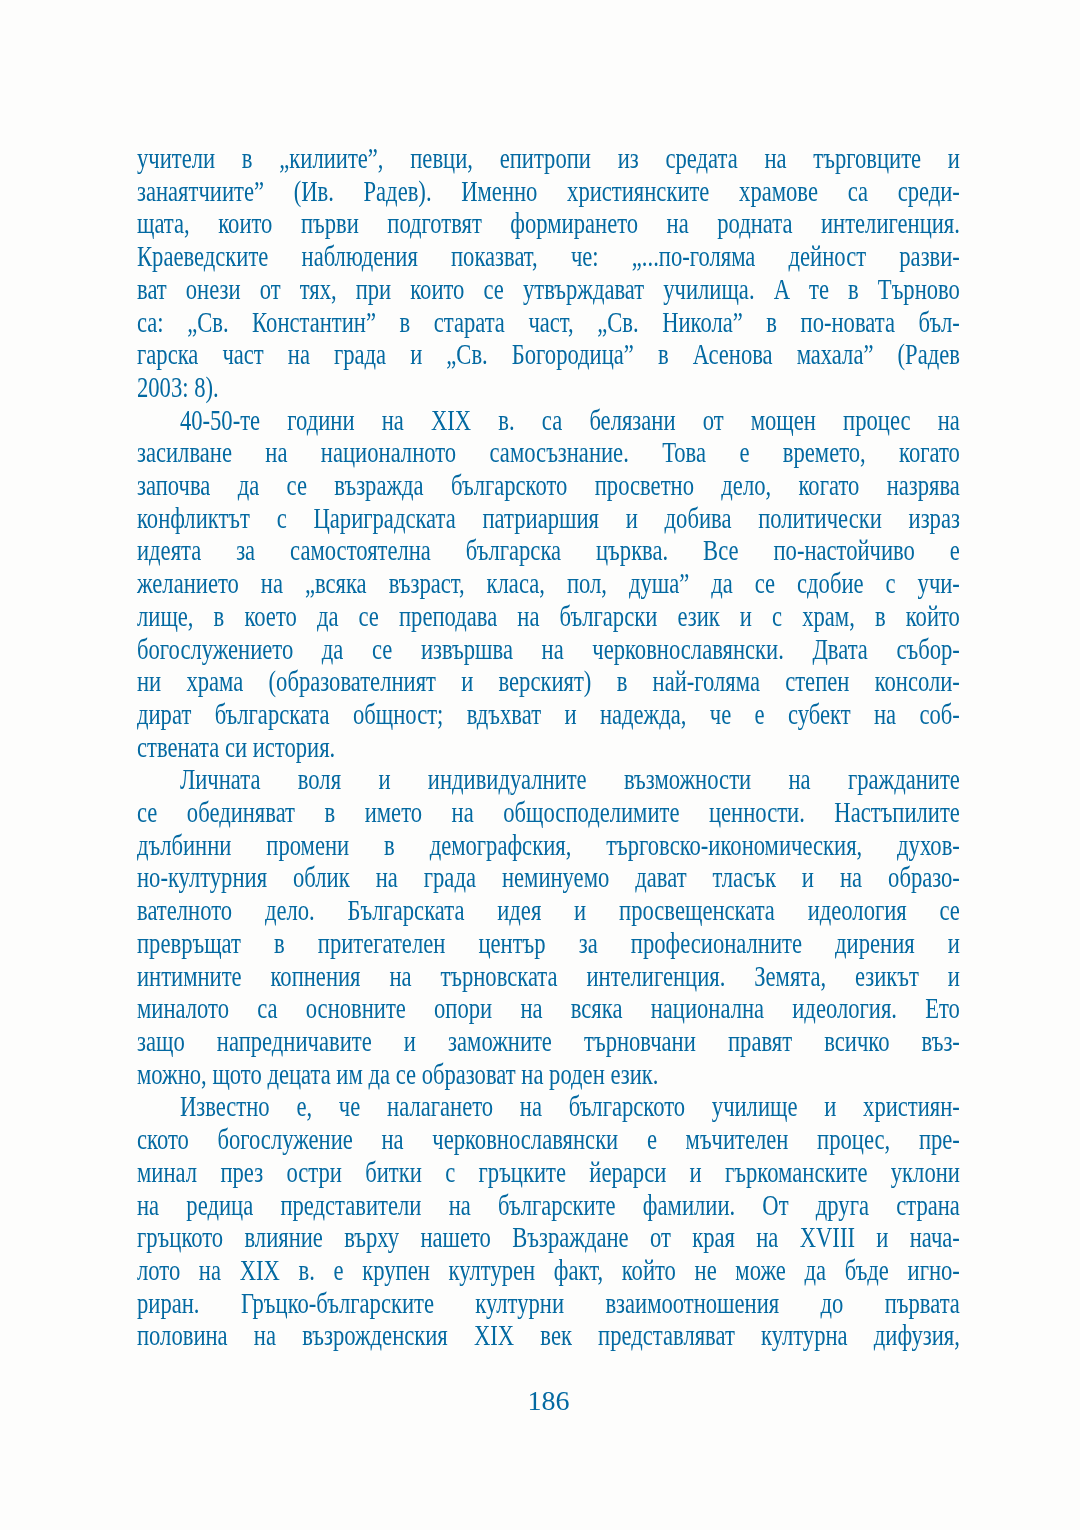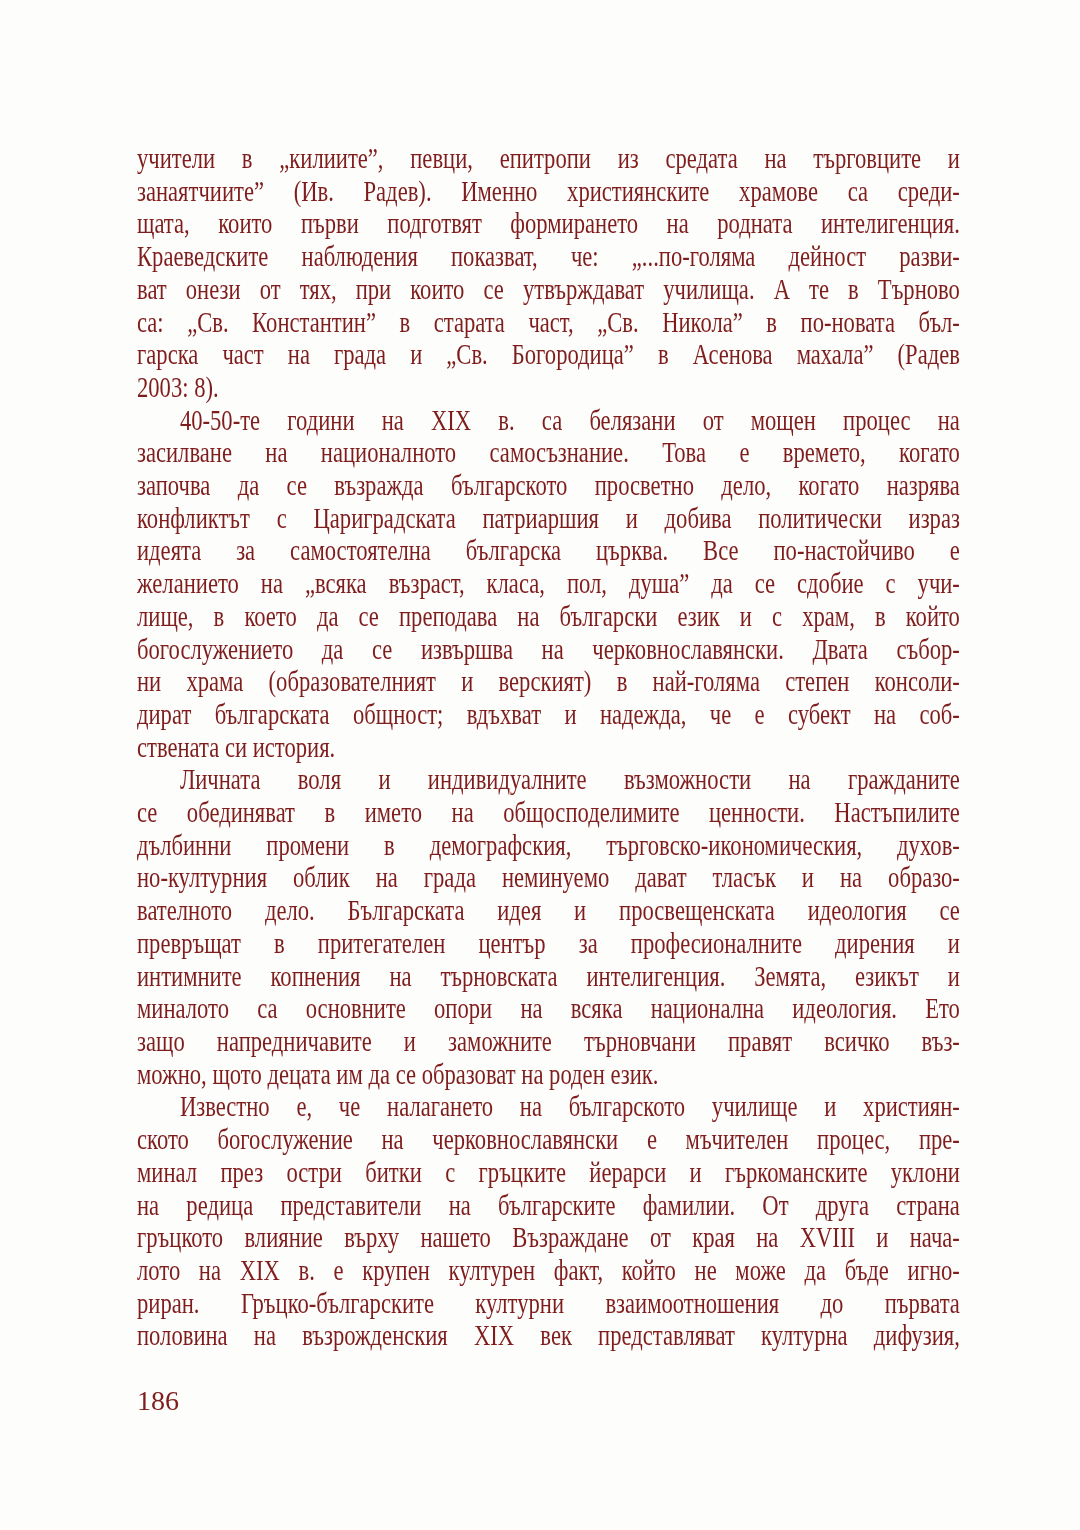--- a/index.html
+++ b/index.html
@@ -6,21 +6,21 @@
     margin: 0;
     padding: 0;
     background: #e8e8e8;
   }
   .page {
     position: relative;
     width: 1080px;
     height: 1530px;
     margin: 0 auto;
     background: #fdfdfc;
-    color: #7f1d1d;
+    color: #0369a1;
     font-family: "Liberation Serif", "DejaVu Serif", serif;
     overflow: hidden;
   }
   .text-block {
     position: absolute;
     left: 137px;
     top: 142px;
     width: 1055px;               
     transform: scaleX(0.78);     
     transform-origin: 0 0;
@@ -33,20 +33,21 @@
     text-align-last: justify;
     white-space: normal;
   }
   .line.indent { text-indent: 55px; }
   .line.last-left { text-align-last: left; }
   .page-footer {
     position: absolute;
     left: 137px;
     top: 1386px;
     width: 823px;
+    text-align: center;
     font-size: 28px;
     line-height: 30px;
   }
 </style>
 </head>
 <body>
 
 <div class="page">
   <div class="text-block" id="text-block">
       <div class="para">

